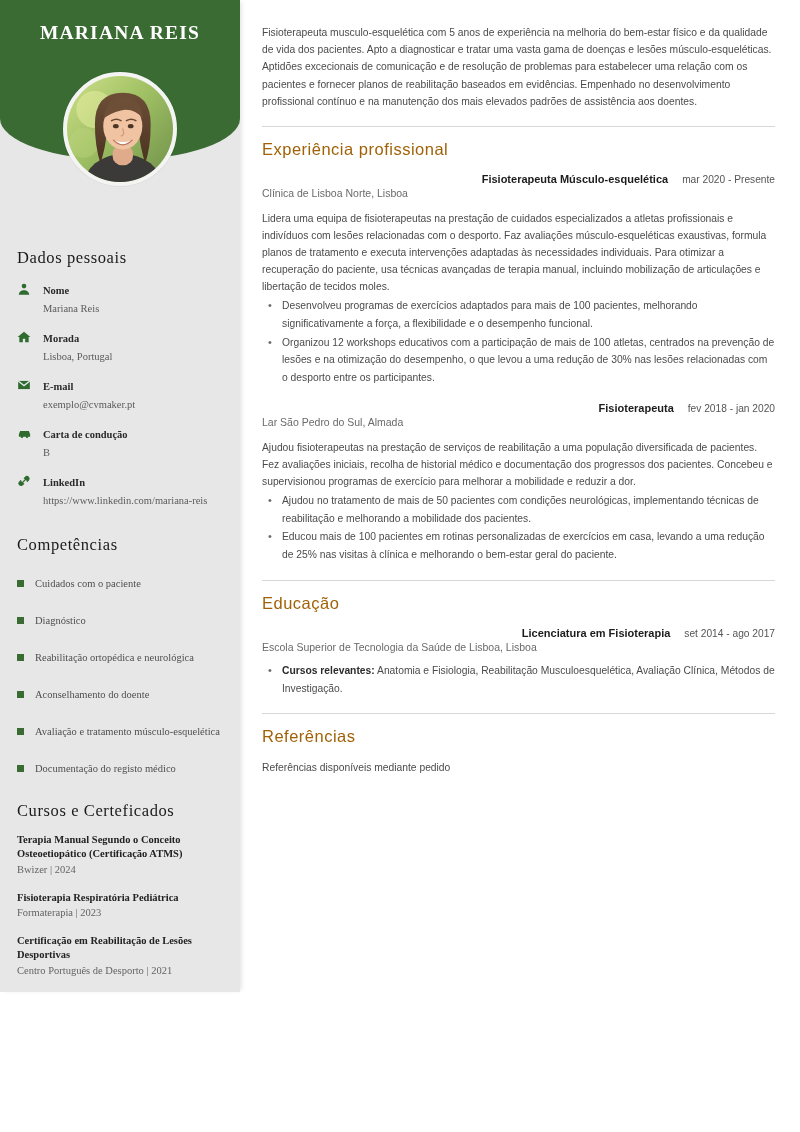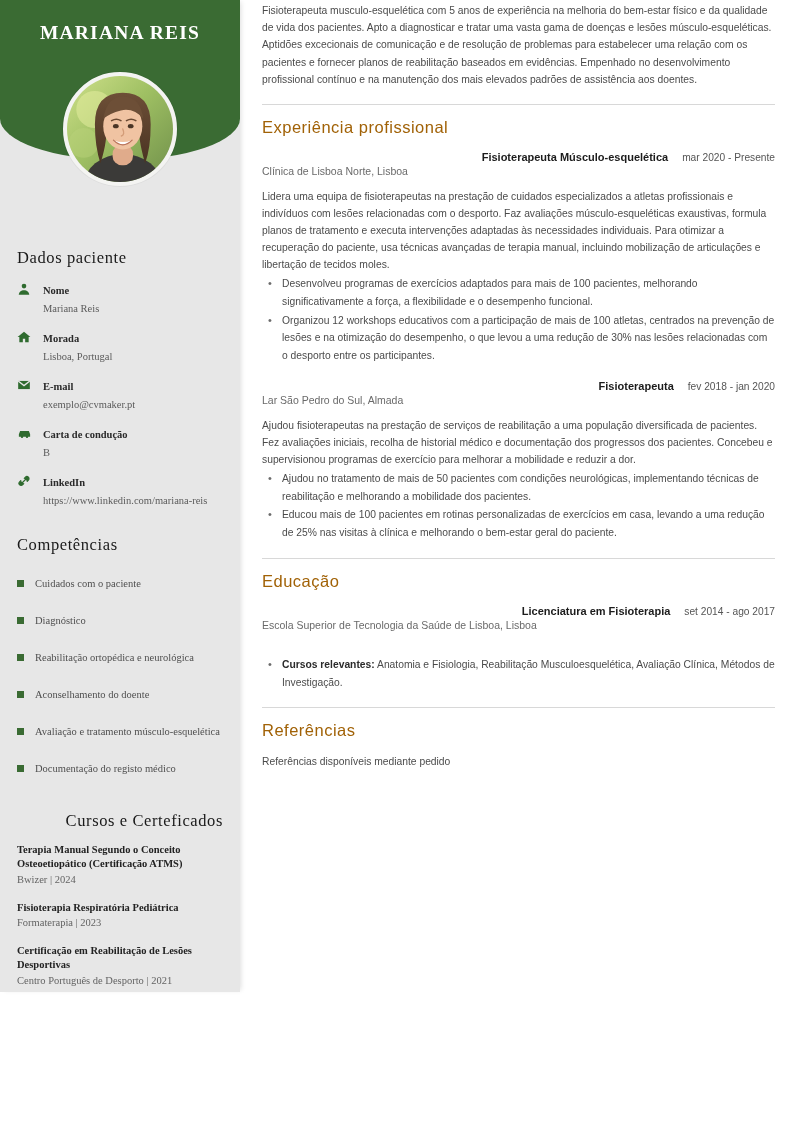--- a/index.html
+++ b/index.html
@@ -86,21 +86,21 @@
   .lang-row { display: flex; align-items: center; margin-bottom: 9px; }
   .lang-name { flex: 1; font-size: 10.5px; color: #4f4f4f; }
   .dots { display: flex; gap: 7px; padding-right: 8px; }
   .dot { width: 9px; height: 9px; border-radius: 50%; background: #cfd4cf; }
   .dot.on { background: #2f6b2f; }
 
   
   .main {
     position: absolute; left: 240px; top: 0;
     width: 560px; height: 811px;
-    padding: 2px 25px 0 22px;
+    padding: 24px 25px 0 22px;
   }
   .summary {
     font-size: 10.3px; color: #4b4b4b; line-height: 1.67;
     text-align: left;
   }
   .sec { margin-top: 16px; }
   .sec-divider { border-top: 1px solid #d8d8d8; margin-bottom: 13px; }
   .sec-heading {
     font-size: 16.5px; color: #a16207; font-weight: normal;
     letter-spacing: 0.5px; margin-bottom: 14px;
@@ -169,21 +169,21 @@
 
         <path d="M60 57 q2.5 6 -1.5 7.5" stroke="#d39c78" stroke-width="1.5" fill="none" stroke-linecap="round"></path>
 
         <path d="M50 69 q10 9 20 0 q-10 4 -20 0 z" fill="#ffffff"></path>
         <path d="M50 69 q10 10 20 0" stroke="#b9745c" stroke-width="1.4" fill="none" stroke-linecap="round"></path>
       </svg>
     </div>
 
     <div class="sb-body" style="padding-top:62px;">
 
-      <h2 class="sb-heading">Dados paciente</h2>
+      <h2 class="sb-heading">Dados pessoais</h2>
 
       <div class="pd-row">
         <span class="pd-icon">
           <svg width="14" height="14" viewBox="0 0 24 24">
               <circle cx="12" cy="7" r="4"></circle>
               <path d="M3 22c0-5 4-8 9-8s9 3 9 8z"></path>
             </svg>
         </span>
         <span class="pd-text">
           <span class="pd-label">Nome</span><br>
@@ -263,21 +263,21 @@
         <div class="skill-row">
             <span class="skill-sq"></span>
             <span class="skill-label">Avaliação e tratamento músculo-esquelética</span>
           </div>
         <div class="skill-row">
             <span class="skill-sq"></span>
             <span class="skill-label">Documentação do registo médico</span>
           </div>
       </div>
 
-      <h2 class="sb-heading" style="margin-top:34px;text-align:right;">Cursos e Certeficados</h2>
+      <h2 class="sb-heading" style="margin-top:24px;">Cursos e Certeficados</h2>
       <div>
         <div class="course">
           <div class="course-title">Terapia Manual Segundo o Conceito Osteoetiopático (Certificação ATMS)</div>
           <div class="course-sub">Bwizer | 2024</div>
         </div>
         <div class="course">
           <div class="course-title">Fisioterapia Respiratória Pediátrica</div>
           <div class="course-sub">Formaterapia | 2023</div>
         </div>
         <div class="course">
@@ -361,21 +361,21 @@
     <section class="sec">
       <div class="sec-divider"></div>
       <h2 class="sec-heading">Educação</h2>
 
       <div class="entry">
         <div class="entry-top">
           <span class="entry-title">Licenciatura em Fisioterapia</span>
           <span class="entry-date">set 2014 - ago 2017</span>
         </div>
         <div class="entry-org">Escola Superior de Tecnologia da Saúde de Lisboa, Lisboa</div>
-        <ul class="bullets" style="margin-top:25px;">
+        <ul class="bullets" style="margin-top:9px;">
           <li><b>Cursos relevantes:</b><span> Anatomia e Fisiologia, Reabilitação Musculoesquelética, Avaliação Clínica, Métodos de Investigação.</span></li>
         </ul>
       </div>
     </section>
 
     <section class="sec">
       <div class="sec-divider"></div>
       <h2 class="sec-heading">Referências</h2>
       <p class="refs-text">Referências disponíveis mediante pedido</p>
     </section>

